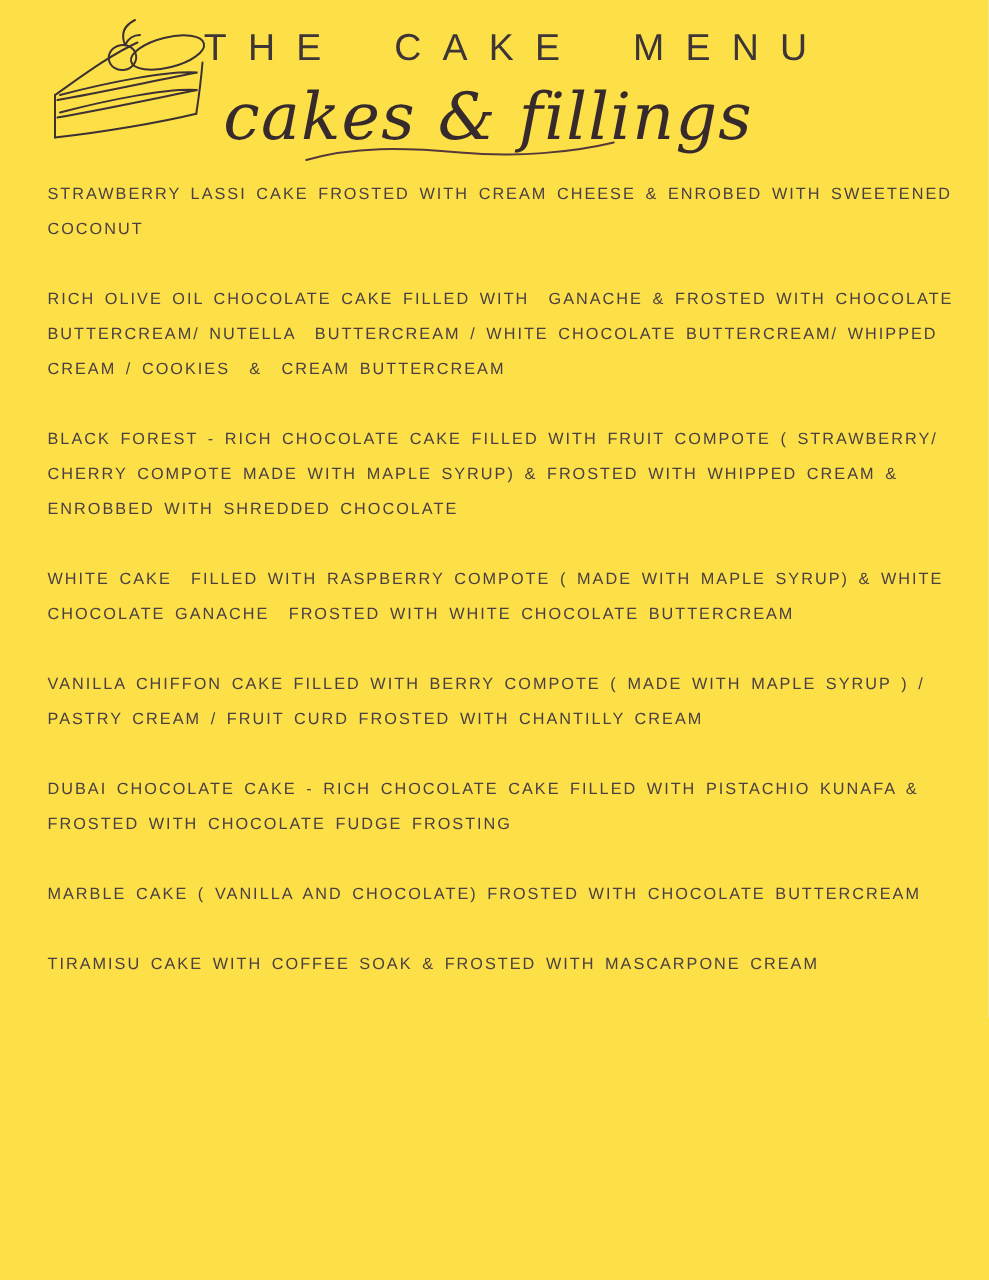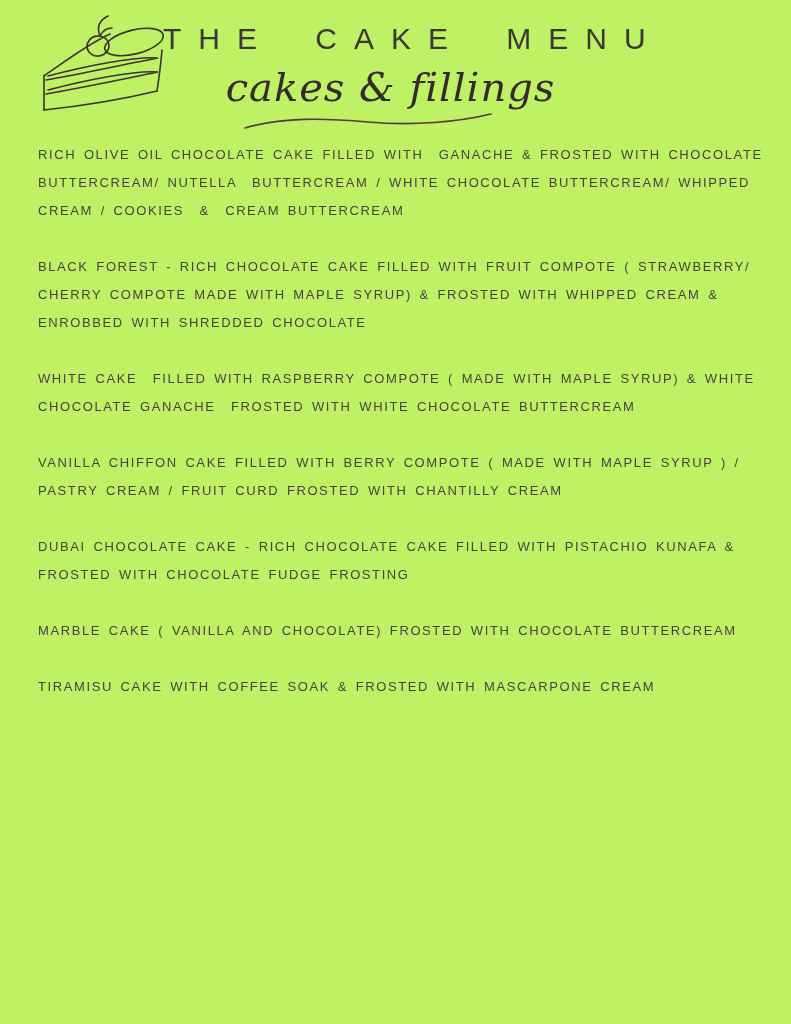--- a/index.html
+++ b/index.html
@@ -2,21 +2,21 @@
 <html><head>
 <meta charset="utf-8">
 <style>
   * { margin: 0; padding: 0; box-sizing: border-box; }
   html, body { background: #e9e9e9; }
   .page {
     position: relative;
     width: 791px;
     height: 1024px;
     margin: 0 auto;
-    background: #bef264;
+    background: #fde047;
     overflow: hidden;
     font-family: "Liberation Sans", sans-serif;
   }
   .header { position: relative; height: 141px; }
   .cake-art {
     position: absolute;
     left: 36px; top: 14px;
     width: 130px; height: 118px;
   }
   .cake-art path, .cake-art ellipse, .cake-art circle {
@@ -36,21 +36,21 @@
     white-space: nowrap;
   }
   .subtitle {
     position: absolute;
     left: 0; top: 64px;
     width: 791px;
     text-align: center;
     padding-right: 10px;
     font-family: "DejaVu Serif", serif;
     font-style: italic;
-    font-size: 40px;
+    font-size: 52px;
     letter-spacing: 1px;
     color: #362a2c;
   }
   .swoosh {
     position: absolute;
     left: 243px; top: 110px;
     width: 250px; height: 22px;
   }
   .swoosh path {
     fill: none;
@@ -101,20 +101,21 @@
 
     <div class="subtitle">cakes &amp; fillings</div>
 
     <svg class="swoosh" viewBox="0 0 250 22" aria-hidden="true">
       <path d="M2,18 C40,7 80,8 125,12 C170,16 215,12 248,4"></path>
     </svg>
 
   </div>
 
   <div class="menu">
+    <p>STRAWBERRY LASSI CAKE FROSTED WITH CREAM CHEESE &amp; ENROBED WITH SWEETENED COCONUT</p>
     <p>RICH OLIVE OIL CHOCOLATE CAKE FILLED WITH  GANACHE &amp; FROSTED WITH CHOCOLATE BUTTERCREAM/ NUTELLA  BUTTERCREAM / WHITE CHOCOLATE BUTTERCREAM/ WHIPPED CREAM / COOKIES  &amp;  CREAM BUTTERCREAM</p>
     <p>BLACK FOREST - RICH CHOCOLATE CAKE FILLED WITH FRUIT COMPOTE ( STRAWBERRY/ CHERRY COMPOTE MADE WITH MAPLE SYRUP) &amp; FROSTED WITH WHIPPED CREAM &amp; ENROBBED WITH SHREDDED CHOCOLATE</p>
     <p>WHITE CAKE  FILLED WITH RASPBERRY COMPOTE ( MADE WITH MAPLE SYRUP) &amp; WHITE CHOCOLATE GANACHE  FROSTED WITH WHITE CHOCOLATE BUTTERCREAM</p>
     <p>VANILLA CHIFFON CAKE FILLED WITH BERRY COMPOTE ( MADE WITH MAPLE SYRUP ) / PASTRY CREAM / FRUIT CURD FROSTED WITH CHANTILLY CREAM</p>
     <p>DUBAI CHOCOLATE CAKE - RICH CHOCOLATE CAKE FILLED WITH PISTACHIO KUNAFA &amp; FROSTED WITH CHOCOLATE FUDGE FROSTING</p>
     <p>MARBLE CAKE ( VANILLA AND CHOCOLATE) FROSTED WITH CHOCOLATE BUTTERCREAM</p>
     <p>TIRAMISU CAKE WITH COFFEE SOAK &amp; FROSTED WITH MASCARPONE CREAM</p>
   </div>
 
 </div>

